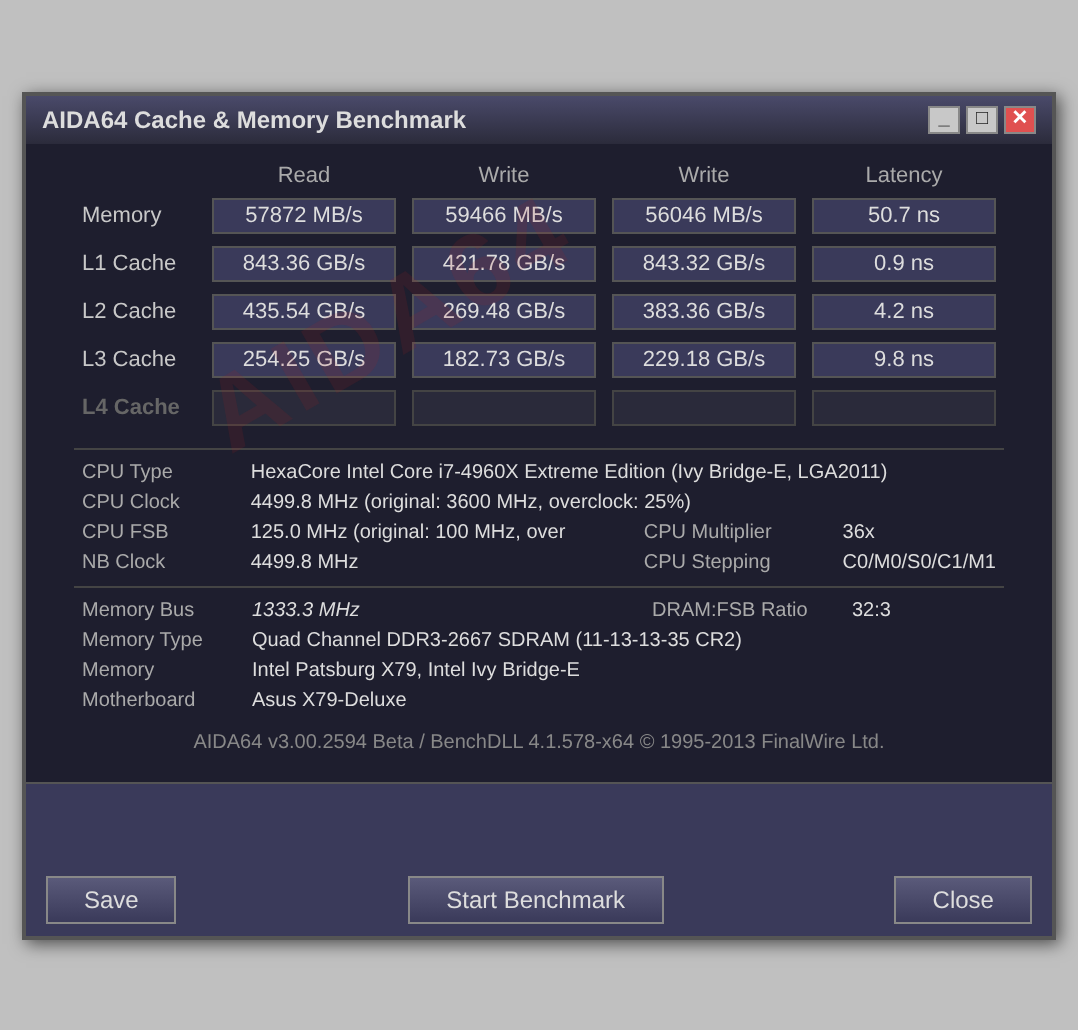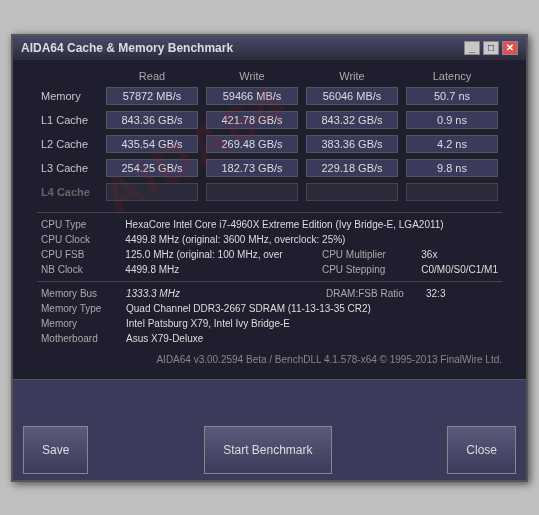--- a/index.html
+++ b/index.html
@@ -121,38 +121,38 @@
     }
     .info-value {
       color: #ddd;
     }
     .info-label2 {
       color: #aaa;
       width: 100px;
       white-space: nowrap;
     }
     .footer-text {
-      text-align: right;
+      text-align: center;
       color: #888;
       font-size: 10px;
       padding: 4px 0 6px;
     }
     .bottom-bar {
       background: #3a3a5a;
       padding: 6px 10px;
       display: flex;
       justify-content: space-between;
       align-items: center;
       border-top: 1px solid #555;
     }
     .action-btn {
       background: linear-gradient(to bottom, #5a5a7a, #3a3a5a);
       color: #ddd;
       border: 1px solid #888;
-      padding: 16px 18px;
+      padding: 4px 18px;
       cursor: pointer;
       font-size: 12px;
       margin-top: 40px;
     }
     .content-wrapper {
       position: relative;
       overflow: hidden;
     }
   </style>
 </head>

